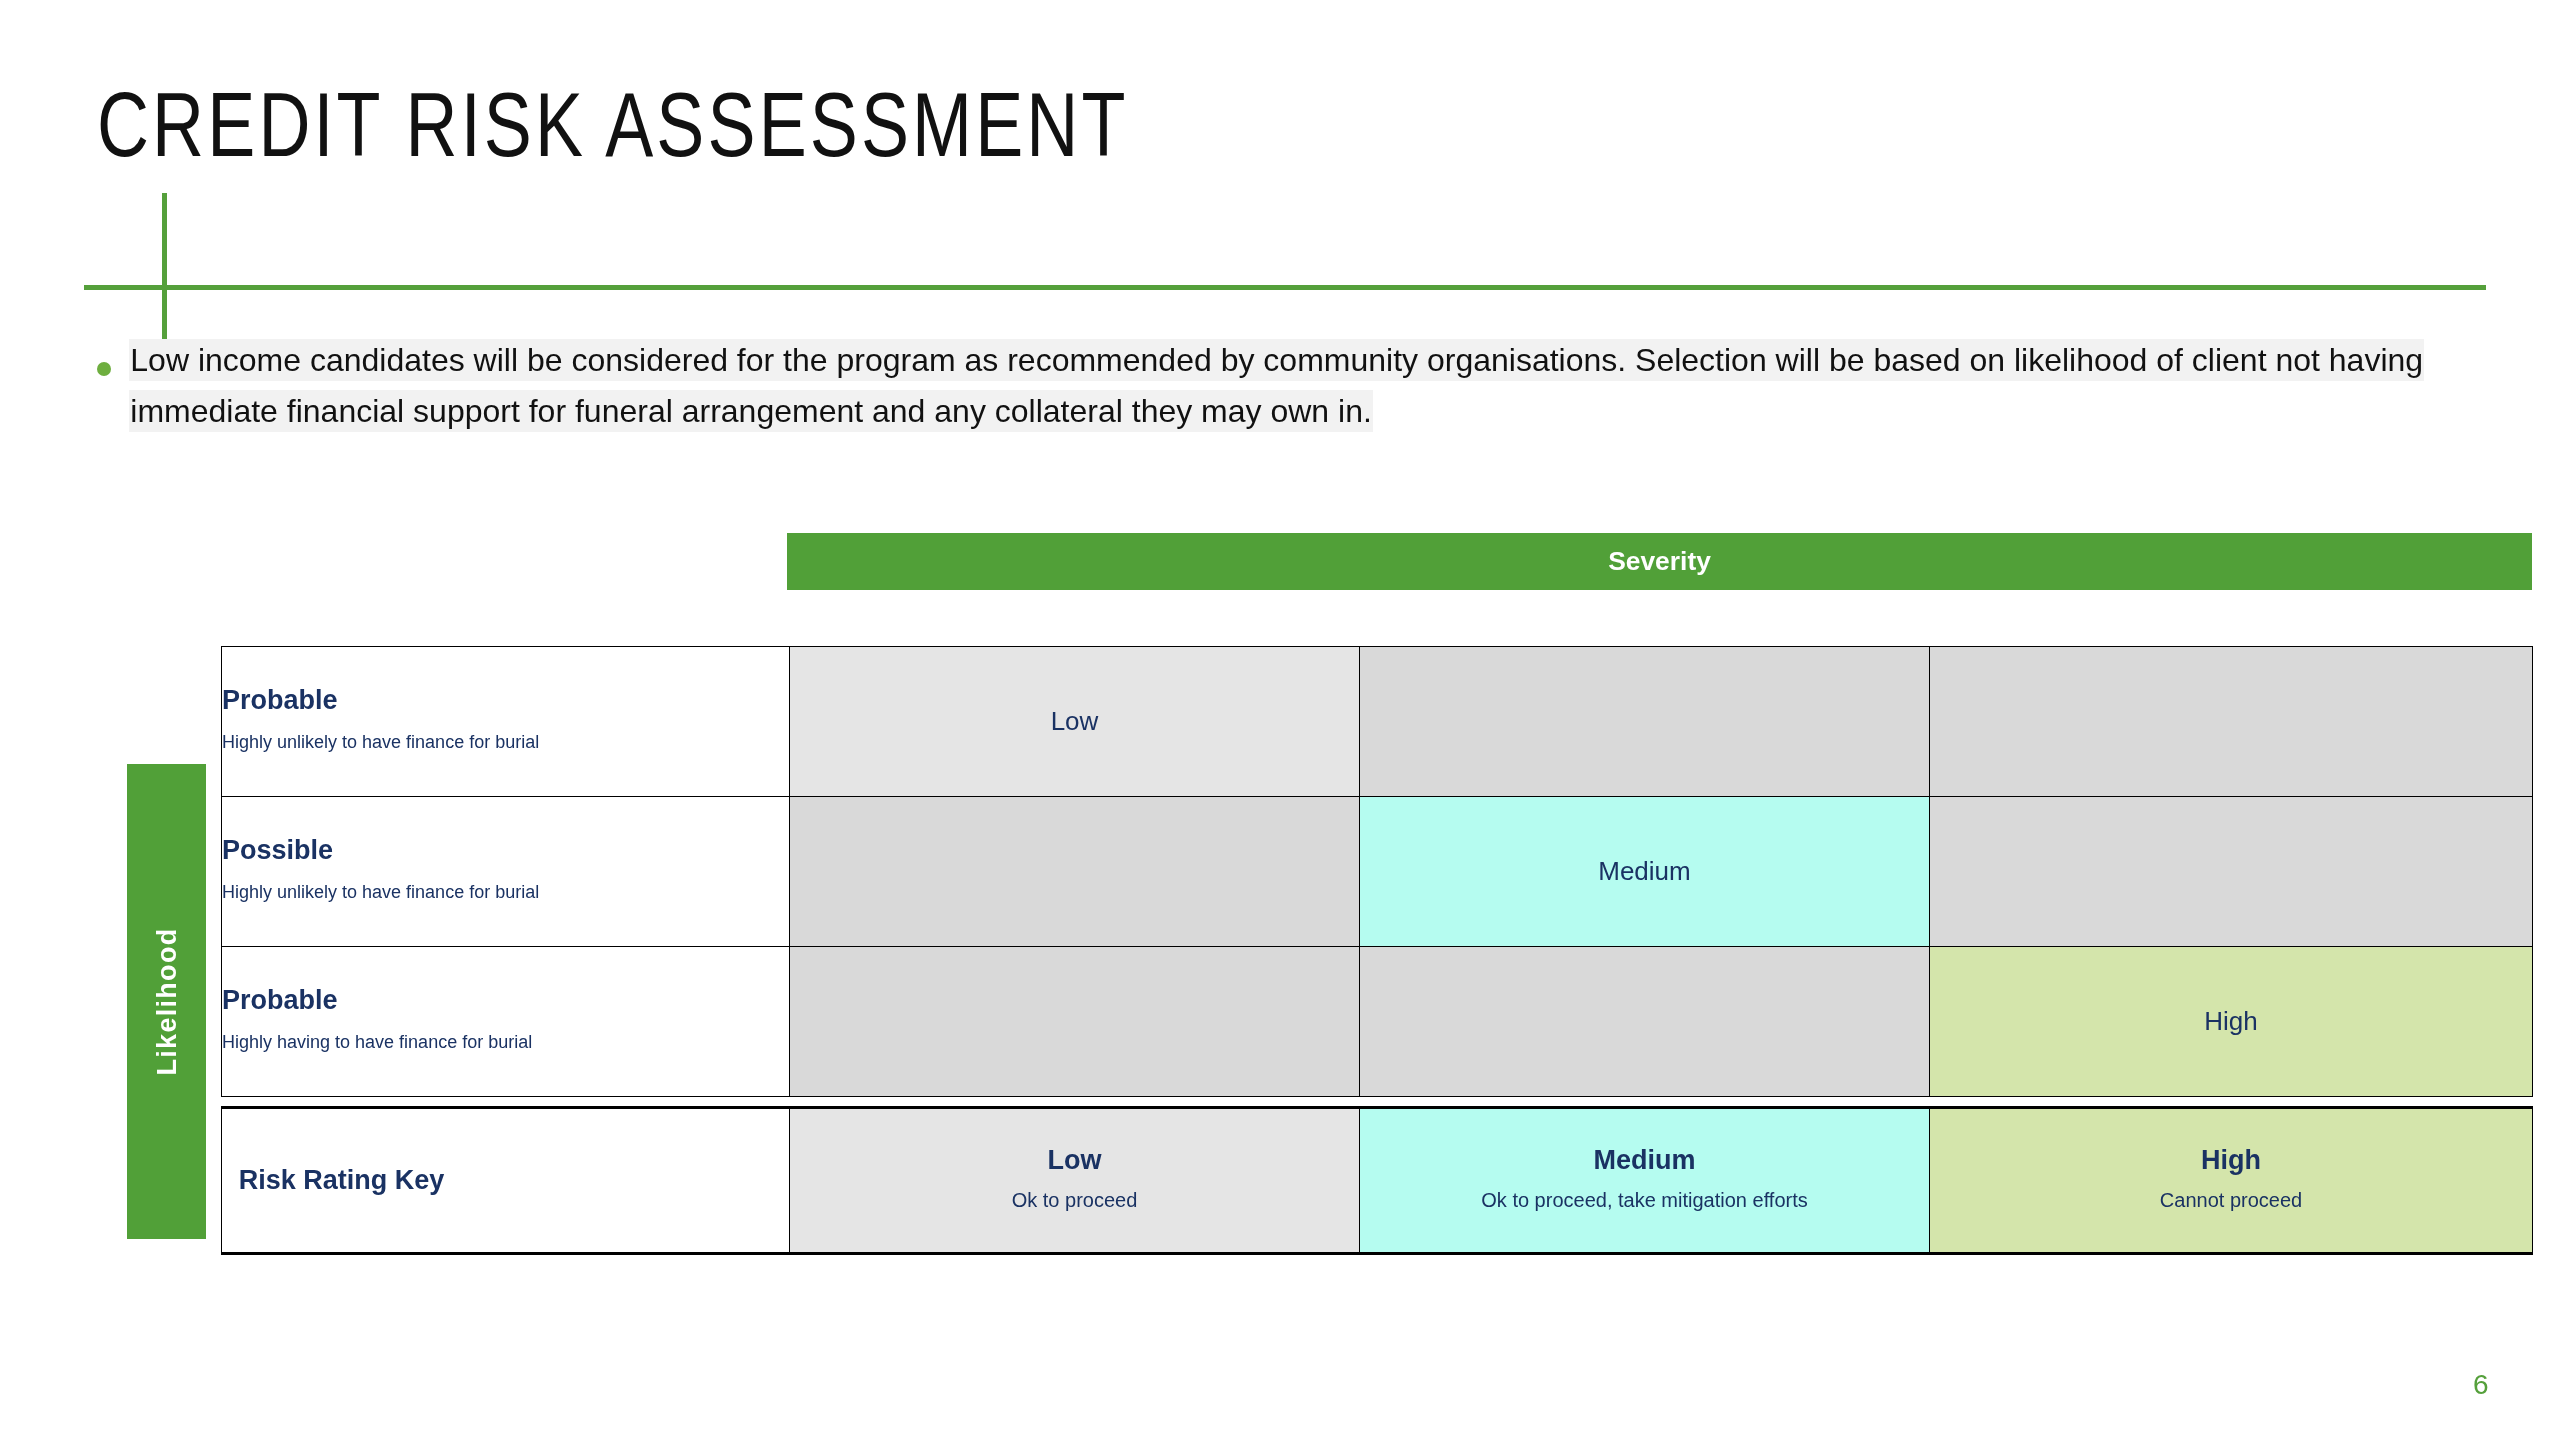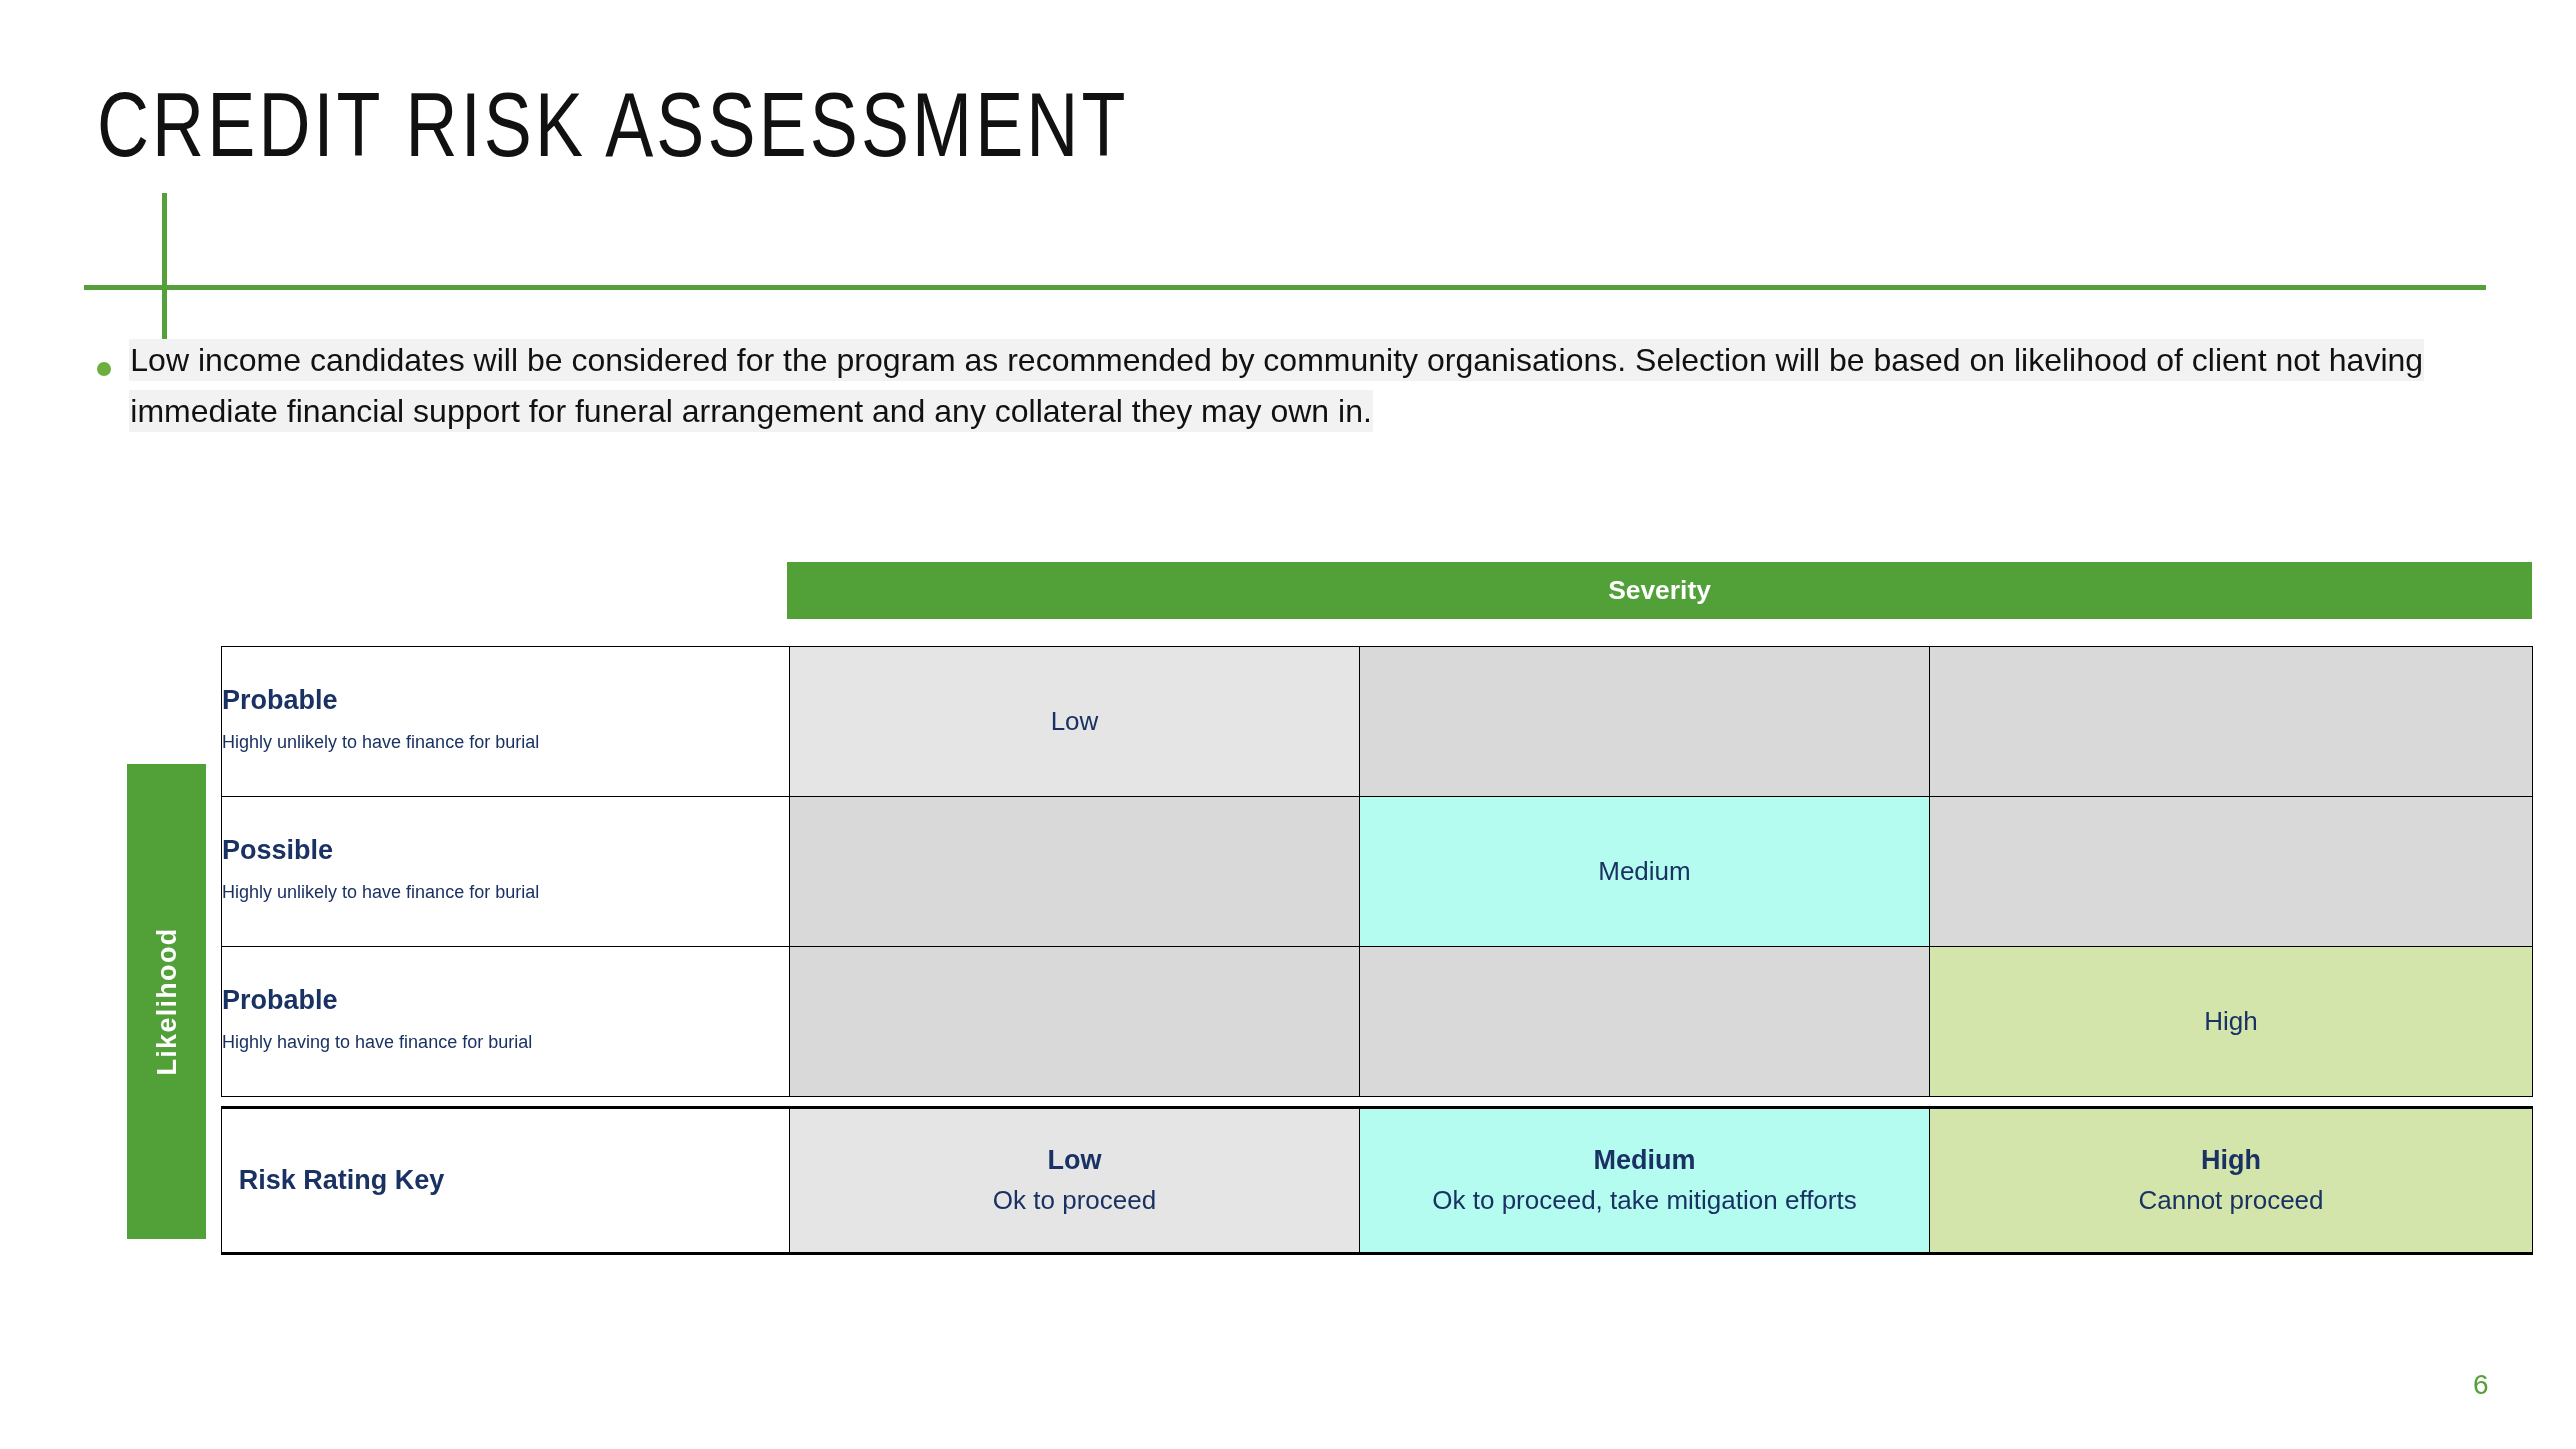--- a/index.html
+++ b/index.html
@@ -74,21 +74,21 @@
     background: #F2F2F2;
     box-decoration-break: clone;
     -webkit-box-decoration-break: clone;
     padding: 2.6px 1.3px;
   }
 
   
   .severity-header {
     position: absolute;
     left: 787px;
-    top: 562px;
+    top: 533px;
     width: 1745px;
     height: 57px;
     background: #51A038;
     color: #ffffff;
     font-size: 26.4px;
     font-weight: bold;
     display: flex;
     align-items: center;
     justify-content: center;
   }
@@ -205,21 +205,21 @@
   .key-label-text {
     font-size: 27px;
     font-weight: bold;
   }
   .key-title {
     font-size: 27px;
     font-weight: bold;
     line-height: 40px;
   }
   .key-sub {
-    font-size: 26px;
+    font-size: 20px;
     font-weight: 400;
     line-height: 41px;
   }
 
   
   .page-number {
     position: absolute;
     left: 2473px;
     top: 1369px;
     font-size: 28px;

